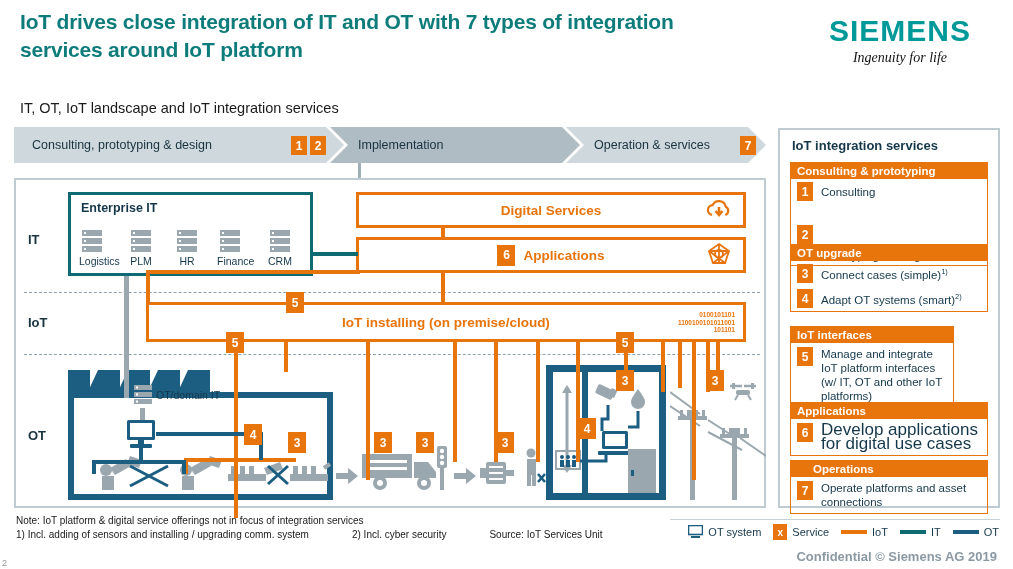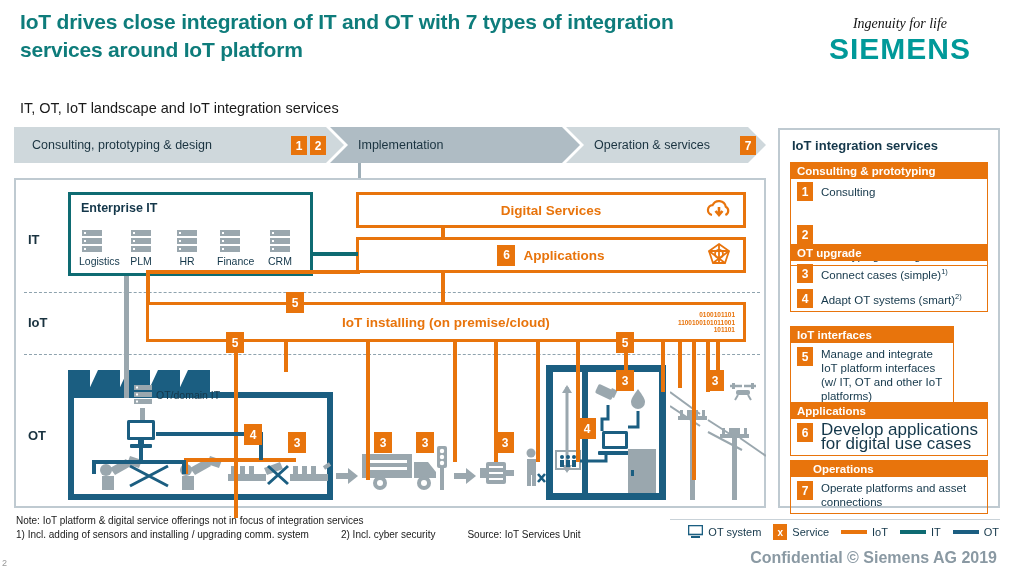--- a/index.html
+++ b/index.html
@@ -96,42 +96,42 @@
     display:flex; align-items:center; justify-content:center; z-index:6;
   }
   .vline { position:absolute; width:4px; background:#E8740C; z-index:2; }
   .hline-o { position:absolute; height:4px; background:#E8740C; z-index:2; }
   .vline-b { position:absolute; width:4px; background:#1B5E81; z-index:3; }
   .hline-b { position:absolute; height:4px; background:#1B5E81; z-index:3; }
   .vline-g { position:absolute; width:5px; background:#9AA7AE; z-index:2; }
   .teal-line { position:absolute; background:#0E6B72; z-index:2; }
   
   #notes { position:absolute; left:16px; top:514px; font-size:10px; color:#1a1a1a; line-height:14px; }
-  #notes .n2 { display:flex; gap:32px; }
+  #notes .n2 { display:flex; gap:43px; }
   #legend {
     position:absolute; right:14px; top:524px; display:flex; align-items:center; gap:12px;
     font-size:11px; color:#14374A;
   }
   .leg { display:flex; align-items:center; gap:5px; }
   .legline { width:26px; height:4px; display:block; }
   #confidential {
-    position:absolute; right:16px; top:549px; font-size:16px;
+    position:absolute; right:16px; top:549px; font-size:13px;
     font-weight:bold; color:#8A99A3;
   }
   #footer-rule { position:absolute; left:670px; top:519px; width:330px; height:1px; background:#C9D2D8; }
   .page-num { position:absolute; left:2px; bottom:1px; font-size:9px; color:#999; }
 </style>
 </head>
 <body>
 
 <div id="title">IoT drives close integration of IT and OT with 7 types of integration services around IoT platform</div>
 
 <div id="siemens-logo">
+  <div id="siemens-word">SIEMENS</div>
   <div id="siemens-claim">Ingenuity for life</div>
-  <div id="siemens-word">SIEMENS</div>
 </div>
 
 <div id="subtitle">IT, OT, IoT landscape and IoT integration services</div>
 
 <div id="phase-banner">
   <div class="phase ph1">
     <span class="ptext">Consulting, prototyping &amp; design</span>
   </div>
   <div class="phase-badges" style="left:277px;">
     <span class="badge">1</span>

